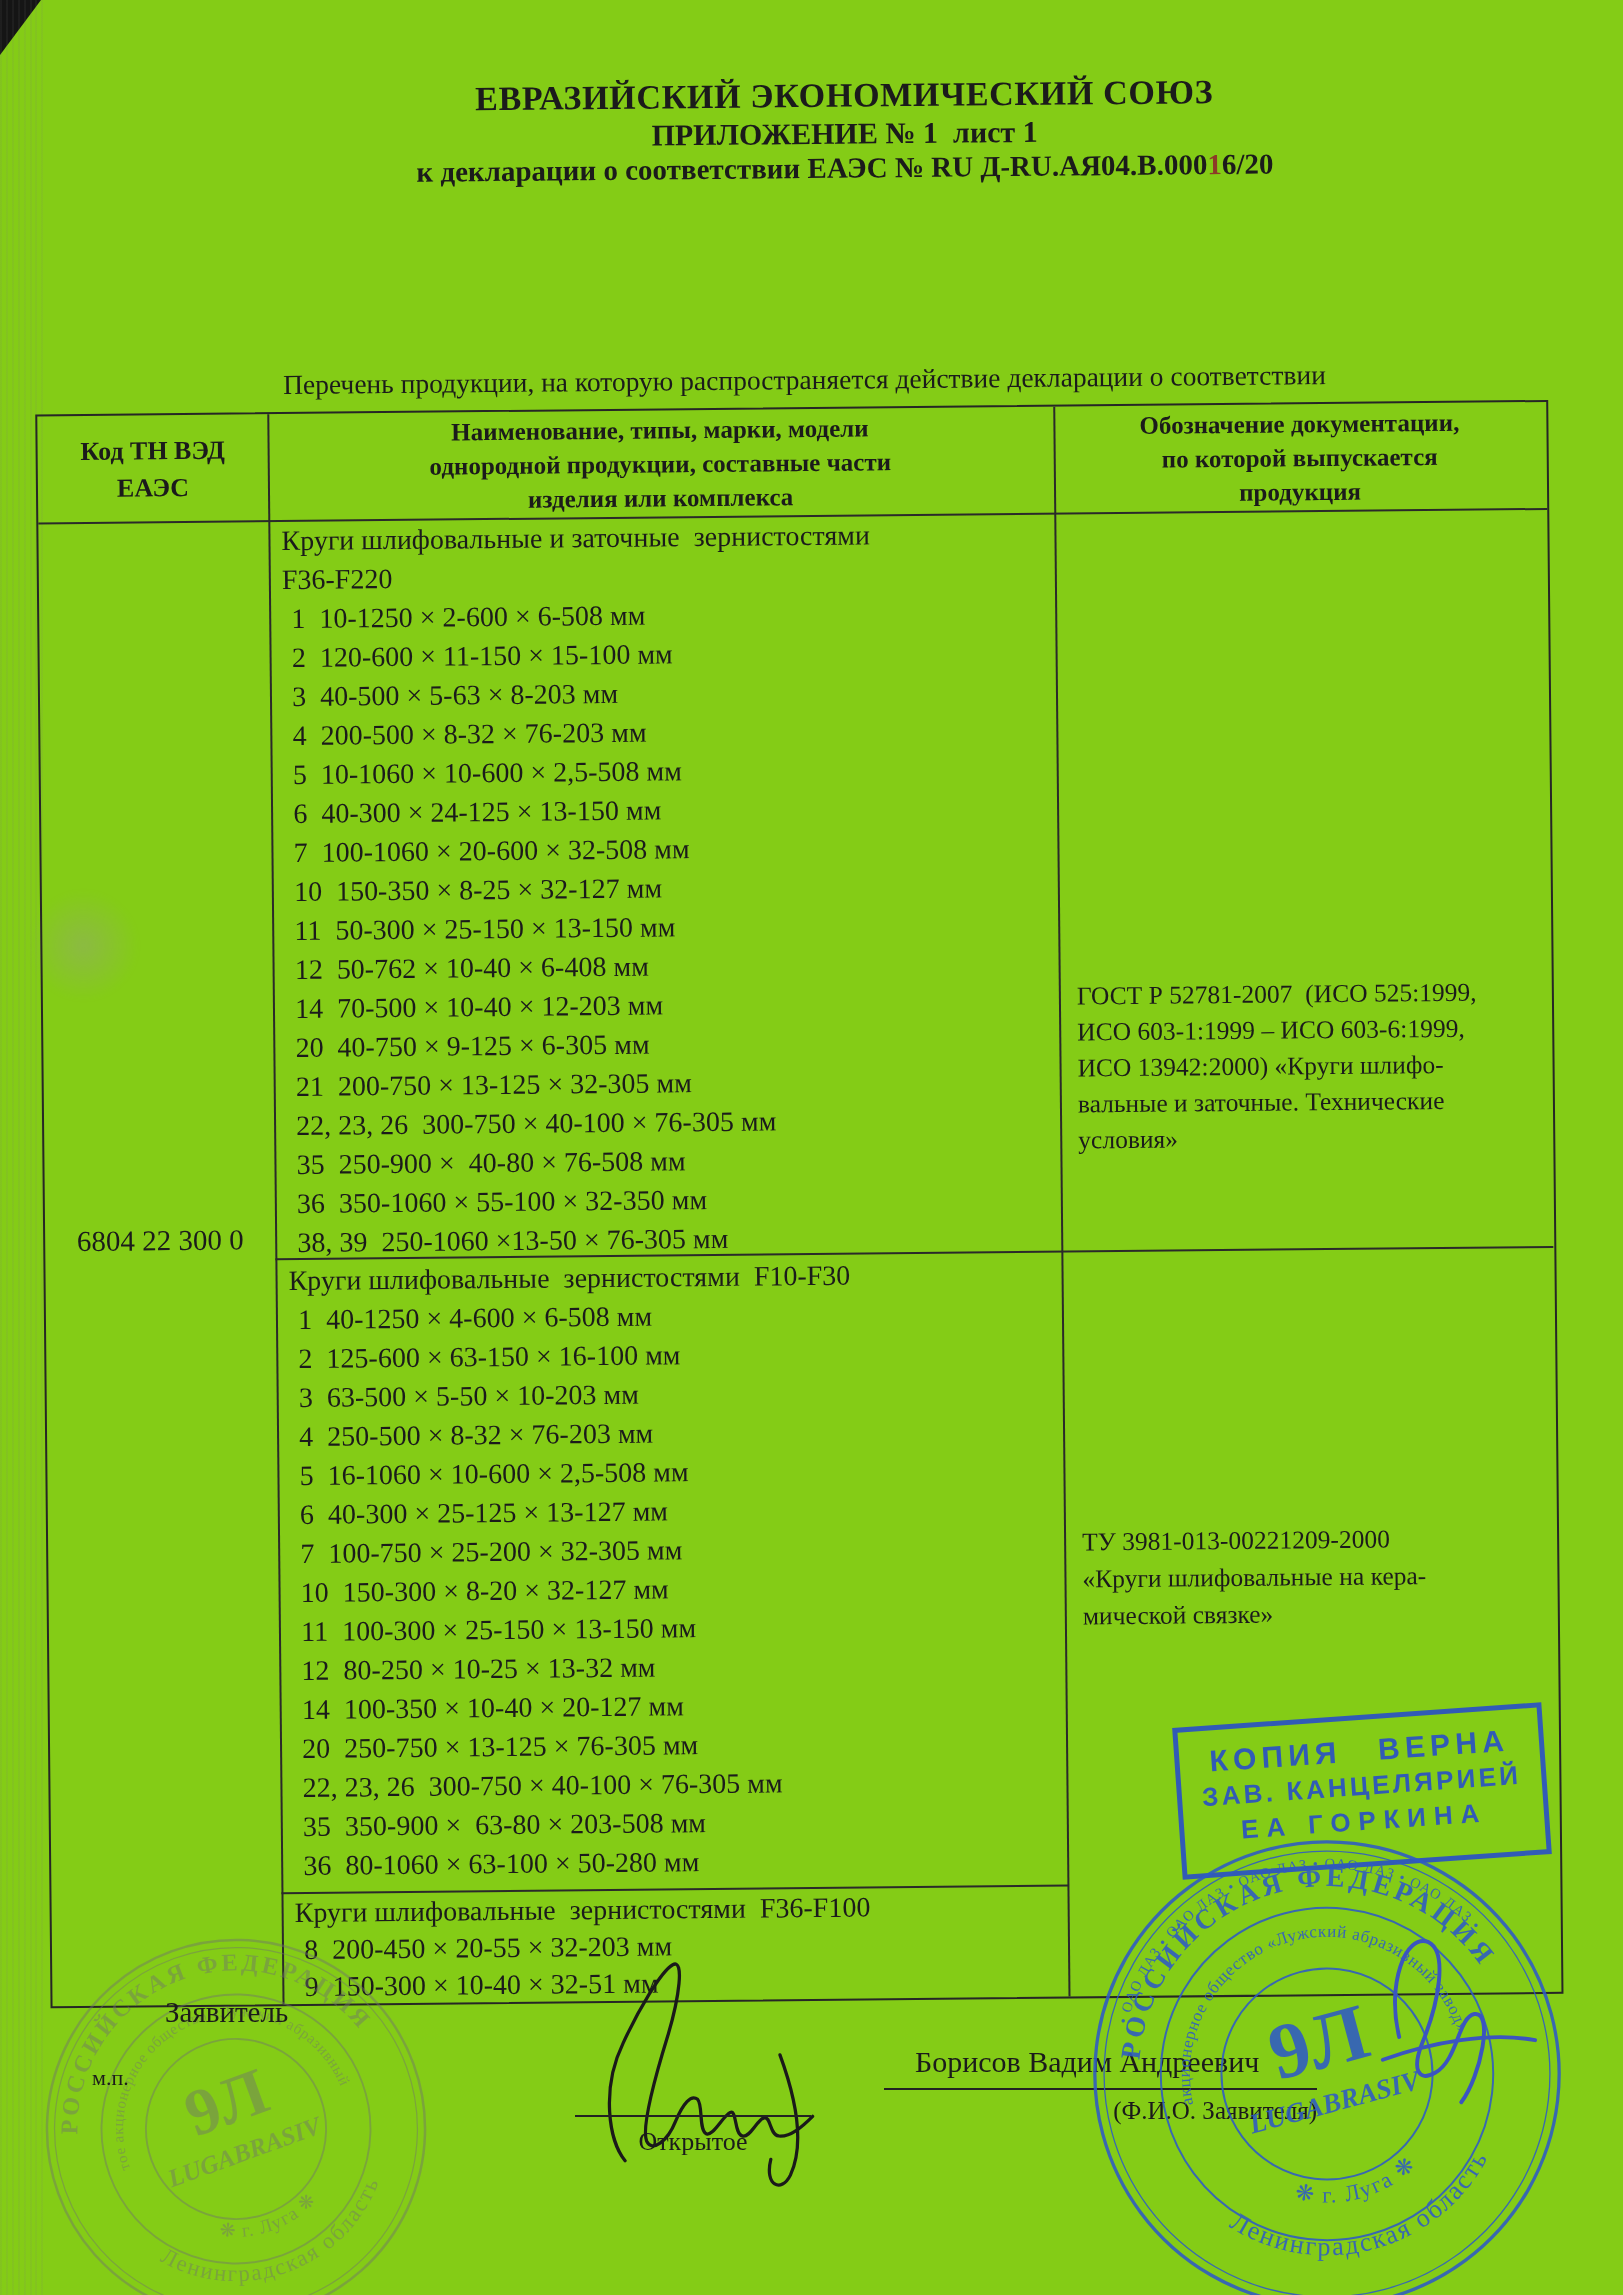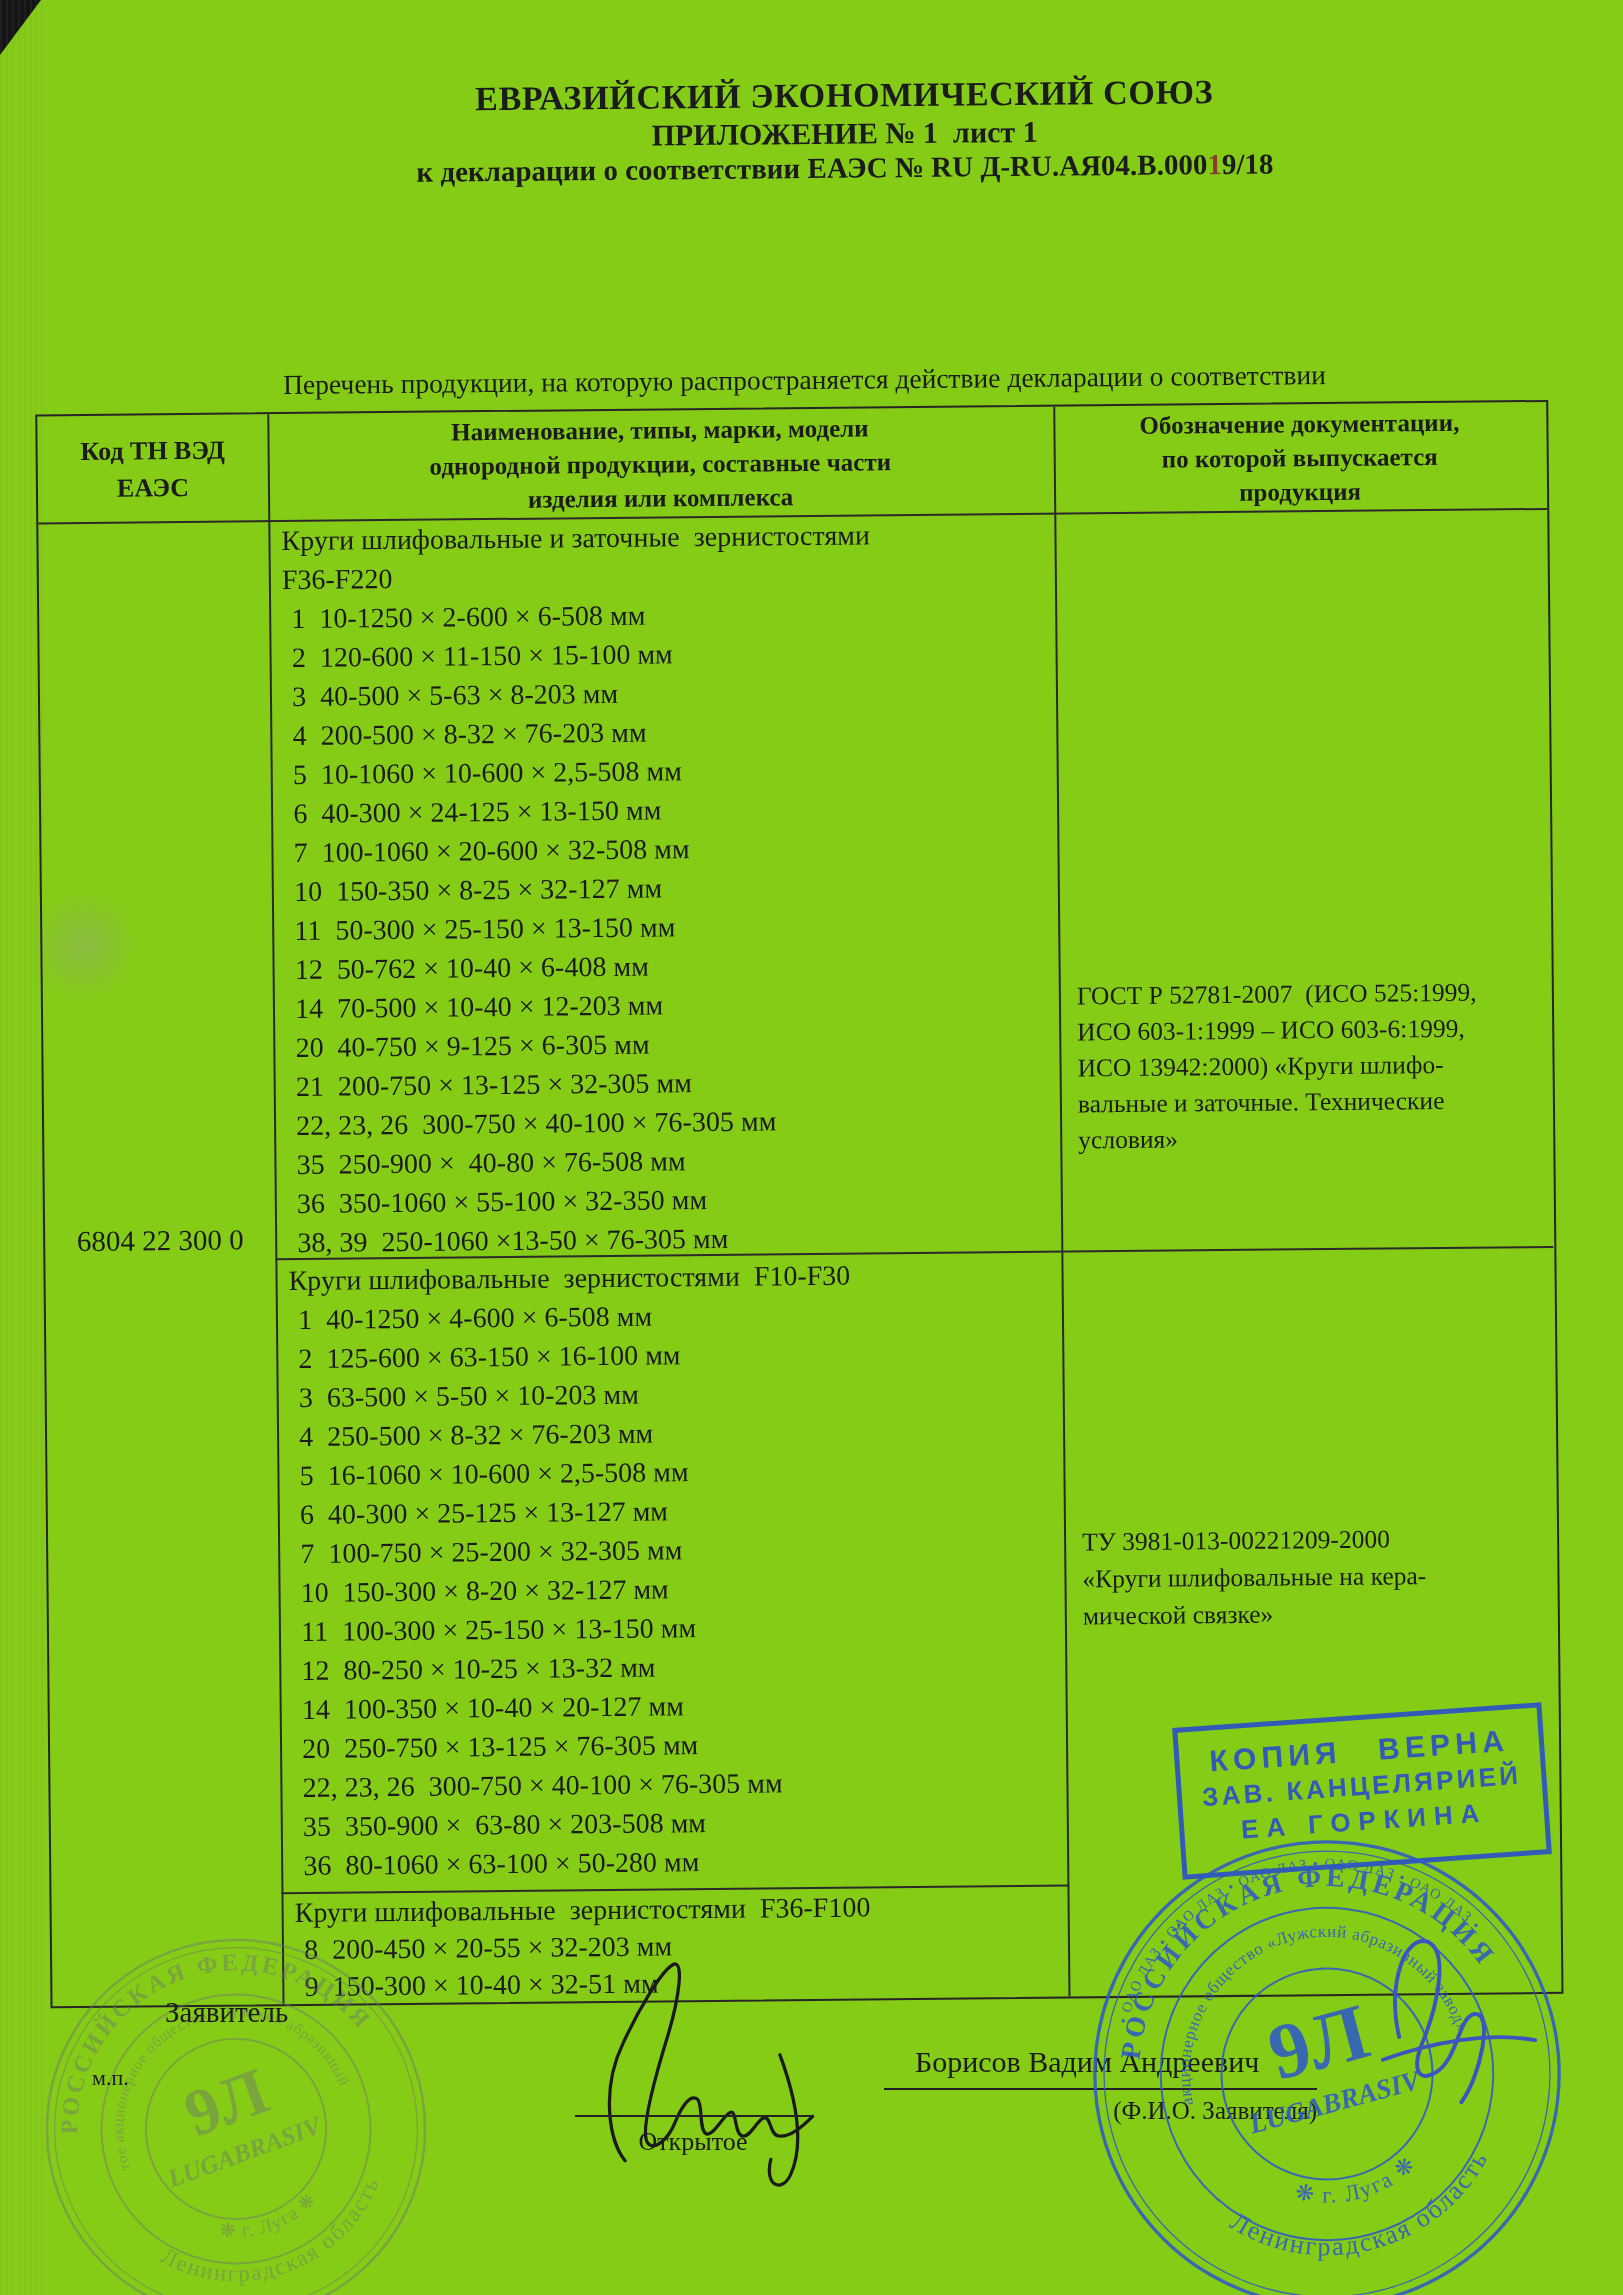--- a/index.html
+++ b/index.html
@@ -70,21 +70,21 @@
 
   <div class="corner-art" data-name="scan-corner-artifact"></div>
   <div class="left-band" data-name="scan-edge-band"></div>
   <div class="smudge" data-name="scan-smudge"></div>
 
   <div class="doc" data-name="document-body">
 
     <div class="titles" data-name="title-block">
       <div class="t1" data-name="doc-title-union">ЕВРАЗИЙСКИЙ ЭКОНОМИЧЕСКИЙ СОЮЗ</div>
       <div class="t2" data-name="doc-title-appendix">ПРИЛОЖЕНИЕ № 1  лист 1</div>
-      <div class="t3" data-name="doc-title-declaration"><span data-name="declaration-number-prefix">к декларации о соответствии ЕАЭС № RU Д-RU.АЯ04.В.000</span><span class="red-digit" data-name="declaration-number-red-digit">1</span><span data-name="declaration-number-suffix">9/18</span></div>
+      <div class="t3" data-name="doc-title-declaration"><span data-name="declaration-number-prefix">к декларации о соответствии ЕАЭС № RU Д-RU.АЯ04.В.000</span><span class="red-digit" data-name="declaration-number-red-digit">1</span><span data-name="declaration-number-suffix">6/20</span></div>
     </div>
     <div class="subtitle" data-name="doc-subtitle">Перечень продукции, на которую распространяется действие декларации о соответствии</div>
 
     <div class="tbl" data-name="products-table">
       <div class="vline v1" data-name="table-divider-col1"></div>
       <div class="vline v2" data-name="table-divider-col2"></div>
       <div class="hline h-header" data-name="table-divider-header"></div>
       <div class="hline h-s12" data-name="table-divider-section1-2"></div>
       <div class="hline h-s23" data-name="table-divider-section2-3"></div>
 

